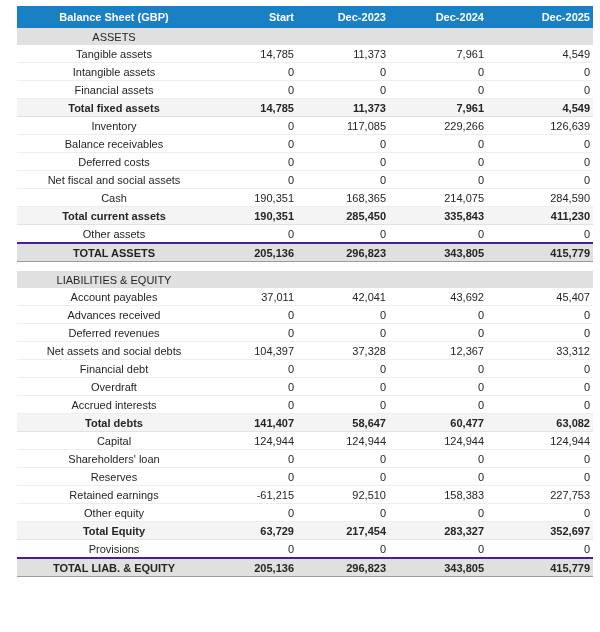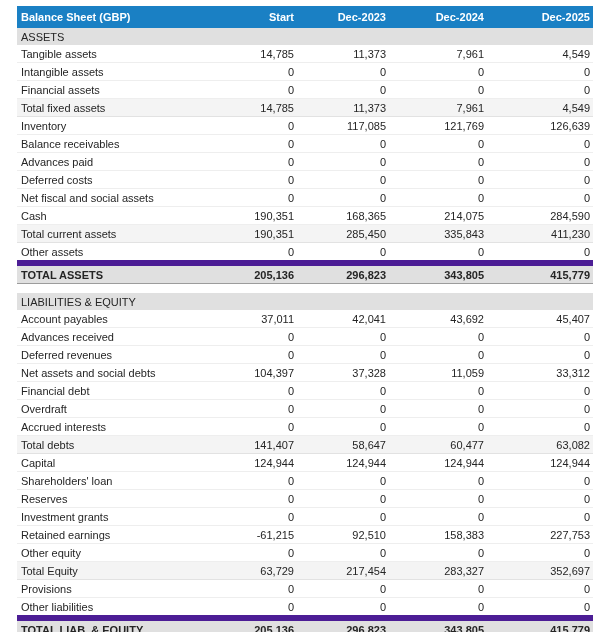--- a/index.html
+++ b/index.html
@@ -29,29 +29,29 @@
     overflow: hidden;
     white-space: nowrap;
     vertical-align: middle;
   }
   thead th {
     background: var(--header-bg, #1a80c4);
     color: var(--header-text, #ffffff);
     height: 22px;
     font-weight: bold;
   }
-  .lbl { text-align: left;  padding-left: 4px; }
+  .lbl { text-align: center;  padding-left: 4px; }
   .num { text-align: right; padding-right: 3px; }
   tbody td { height: 17px; }
   .row-normal td   { background: #ffffff; border-bottom: 1px solid #eeeeee; }
   .row-section td  { background: var(--section-bg, #e0e0e0); font-weight: normal; }
-  .row-subtotal td { background: var(--subtotal-bg, #f4f4f4); font-weight: normal;
+  .row-subtotal td { background: var(--subtotal-bg, #f4f4f4); font-weight: bold;
                      border-top: 1px solid #e2e2e2; border-bottom: 1px solid #e2e2e2; }
   .row-grand td    { background: var(--section-bg, #e0e0e0); font-weight: bold;
-                     border-top: 6px solid #4c1d95; border-bottom: 1px solid #9c9c9c; }
+                     border-top: 2px solid #4c1d95; border-bottom: 1px solid #9c9c9c; }
   .row-gap td      { background: #ffffff; height: 9px; border: none; }
 </style>
 </head>
 <body>
 
 <div class="sheet">
   <table>
     <colgroup>
       <col style="width:190px">
       <col style="width:90px">
@@ -101,32 +101,25 @@
           <td class="lbl">Total fixed assets</td>
           <td class="num">14,785</td>
           <td class="num">11,373</td>
           <td class="num">7,961</td>
           <td class="num">4,549</td>
         </tr>
         <tr class="row-normal">
           <td class="lbl">Inventory</td>
           <td class="num">0</td>
           <td class="num">117,085</td>
-          <td class="num">121,769</td>
+          <td class="num">229,266</td>
           <td class="num">126,639</td>
         </tr>
         <tr class="row-normal">
           <td class="lbl">Balance receivables</td>
-          <td class="num">0</td>
-          <td class="num">0</td>
-          <td class="num">0</td>
-          <td class="num">0</td>
-        </tr>
-        <tr class="row-normal">
-          <td class="lbl">Advances paid</td>
           <td class="num">0</td>
           <td class="num">0</td>
           <td class="num">0</td>
           <td class="num">0</td>
         </tr>
         <tr class="row-normal">
           <td class="lbl">Deferred costs</td>
           <td class="num">0</td>
           <td class="num">0</td>
           <td class="num">0</td>
@@ -195,21 +188,21 @@
           <td class="lbl">Deferred revenues</td>
           <td class="num">0</td>
           <td class="num">0</td>
           <td class="num">0</td>
           <td class="num">0</td>
         </tr>
         <tr class="row-normal">
           <td class="lbl">Net assets and social debts</td>
           <td class="num">104,397</td>
           <td class="num">37,328</td>
-          <td class="num">11,059</td>
+          <td class="num">12,367</td>
           <td class="num">33,312</td>
         </tr>
         <tr class="row-normal">
           <td class="lbl">Financial debt</td>
           <td class="num">0</td>
           <td class="num">0</td>
           <td class="num">0</td>
           <td class="num">0</td>
         </tr>
         <tr class="row-normal">
@@ -248,27 +241,20 @@
           <td class="num">0</td>
         </tr>
         <tr class="row-normal">
           <td class="lbl">Reserves</td>
           <td class="num">0</td>
           <td class="num">0</td>
           <td class="num">0</td>
           <td class="num">0</td>
         </tr>
         <tr class="row-normal">
-          <td class="lbl">Investment grants</td>
-          <td class="num">0</td>
-          <td class="num">0</td>
-          <td class="num">0</td>
-          <td class="num">0</td>
-        </tr>
-        <tr class="row-normal">
           <td class="lbl">Retained earnings</td>
           <td class="num">-61,215</td>
           <td class="num">92,510</td>
           <td class="num">158,383</td>
           <td class="num">227,753</td>
         </tr>
         <tr class="row-normal">
           <td class="lbl">Other equity</td>
           <td class="num">0</td>
           <td class="num">0</td>
@@ -277,27 +263,20 @@
         </tr>
         <tr class="row-subtotal">
           <td class="lbl">Total Equity</td>
           <td class="num">63,729</td>
           <td class="num">217,454</td>
           <td class="num">283,327</td>
           <td class="num">352,697</td>
         </tr>
         <tr class="row-normal">
           <td class="lbl">Provisions</td>
-          <td class="num">0</td>
-          <td class="num">0</td>
-          <td class="num">0</td>
-          <td class="num">0</td>
-        </tr>
-        <tr class="row-normal">
-          <td class="lbl">Other liabilities</td>
           <td class="num">0</td>
           <td class="num">0</td>
           <td class="num">0</td>
           <td class="num">0</td>
         </tr>
         <tr class="row-grand">
           <td class="lbl">TOTAL LIAB. &amp; EQUITY</td>
           <td class="num">205,136</td>
           <td class="num">296,823</td>
           <td class="num">343,805</td>

